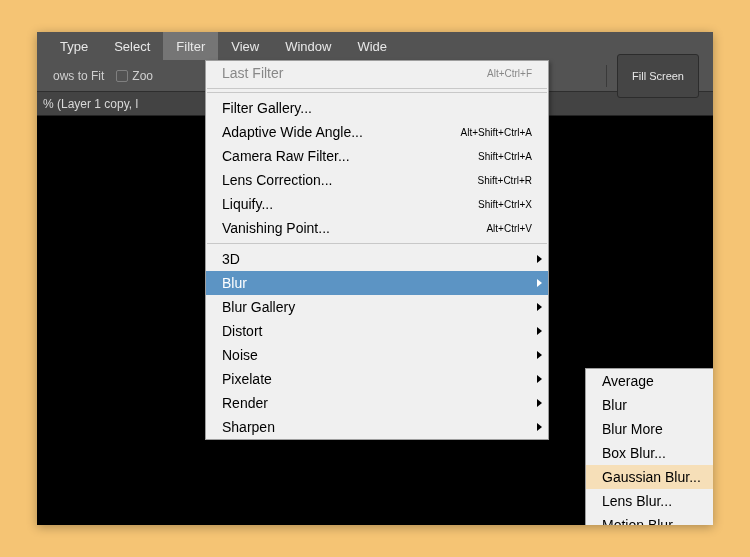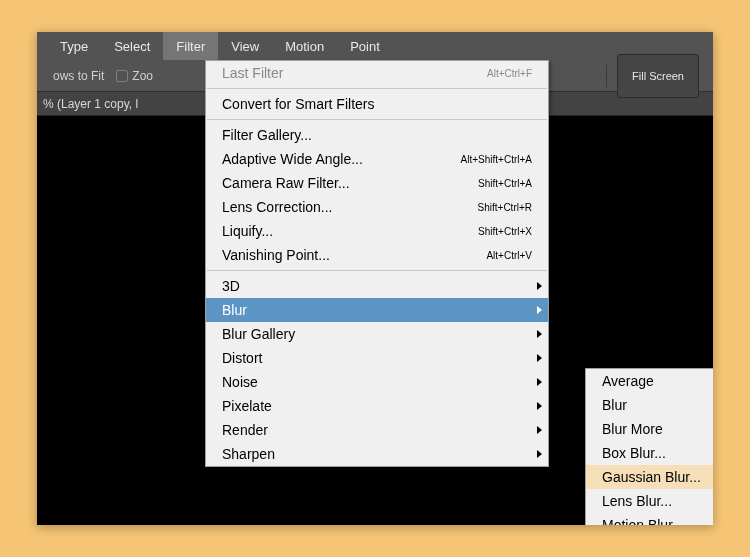--- a/index.html
+++ b/index.html
@@ -129,22 +129,22 @@
 </head>
 <body>
 
 <div class="frame">
 
   <div class="menubar" id="menubar">
       <div class="menu-item">Type</div>
       <div class="menu-item">Select</div>
       <div class="menu-item active">Filter</div>
       <div class="menu-item">View</div>
-      <div class="menu-item">Motion</div>
-      <div class="menu-item">Point</div>
+      <div class="menu-item">Window</div>
+      <div class="menu-item">Wide</div>
     </div>
 
   <div class="toolbar">
     <span class="tb-left">ows to Fit</span>
     <span style="margin-left:12px;">
       <span class="cb"></span><span>Zoo</span>
     </span>
     <div class="tb-right">
       <span class="vdiv"></span>
       <button class="btn">Fill Screen</button>
@@ -156,23 +156,20 @@
   </div>
 
   <div class="canvas"></div>
 
   <div class="menu main">
     <div class="row disabled">
       <span>Last Filter</span>
       <span class="shortcut">Alt+Ctrl+F</span>
     </div>
     <div class="sep"></div>
-    <div class="row">
-      <span>Convert for Smart Filters</span>
-    </div>
     <div class="sep"></div>
     <div id="fm-g2">
         <div class="row">
           <span>Filter Gallery...</span>
         </div>
         <div class="row">
           <span>Adaptive Wide Angle...</span>
           <span class="shortcut">Alt+Shift+Ctrl+A</span>
         </div>
         <div class="row">

